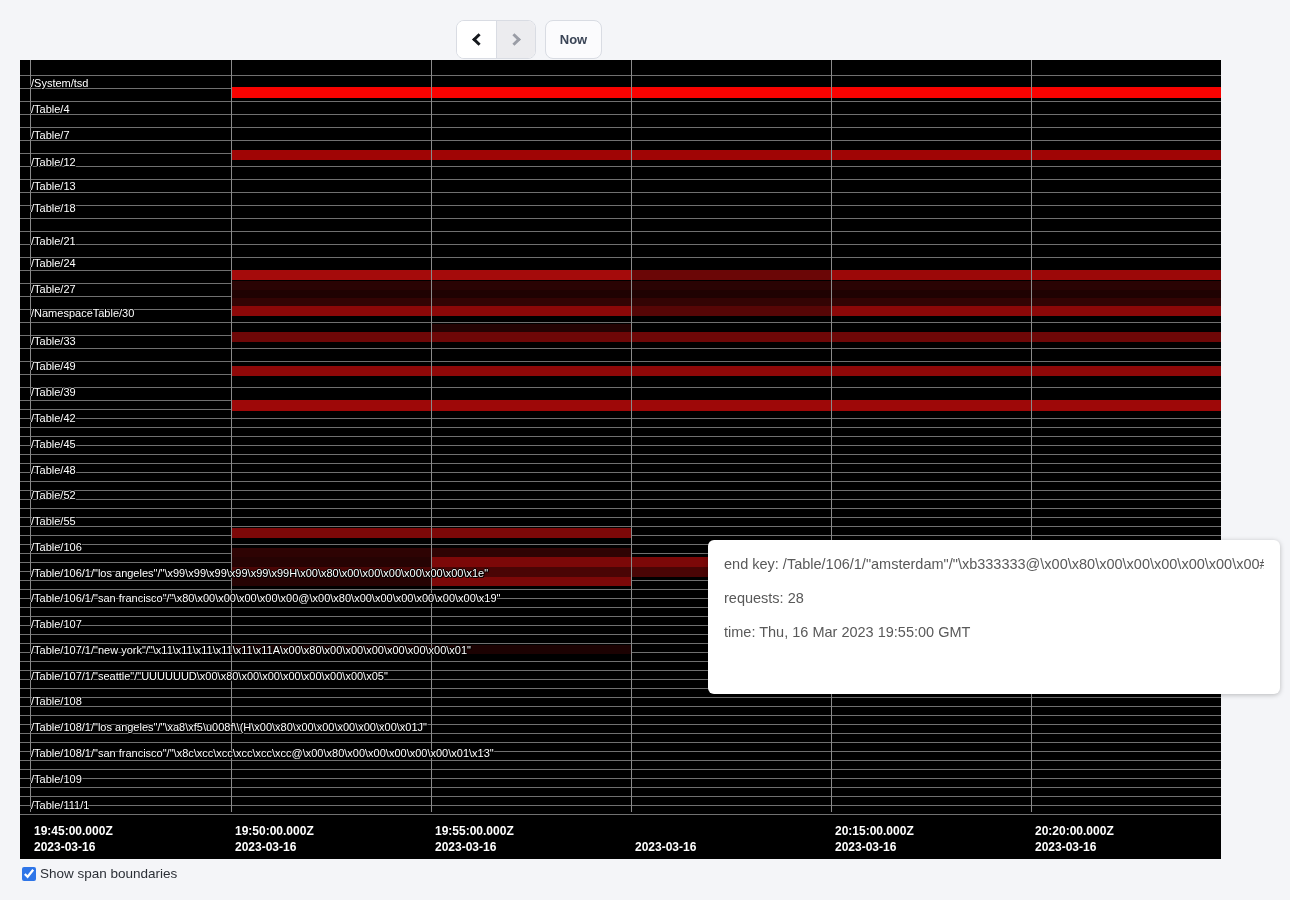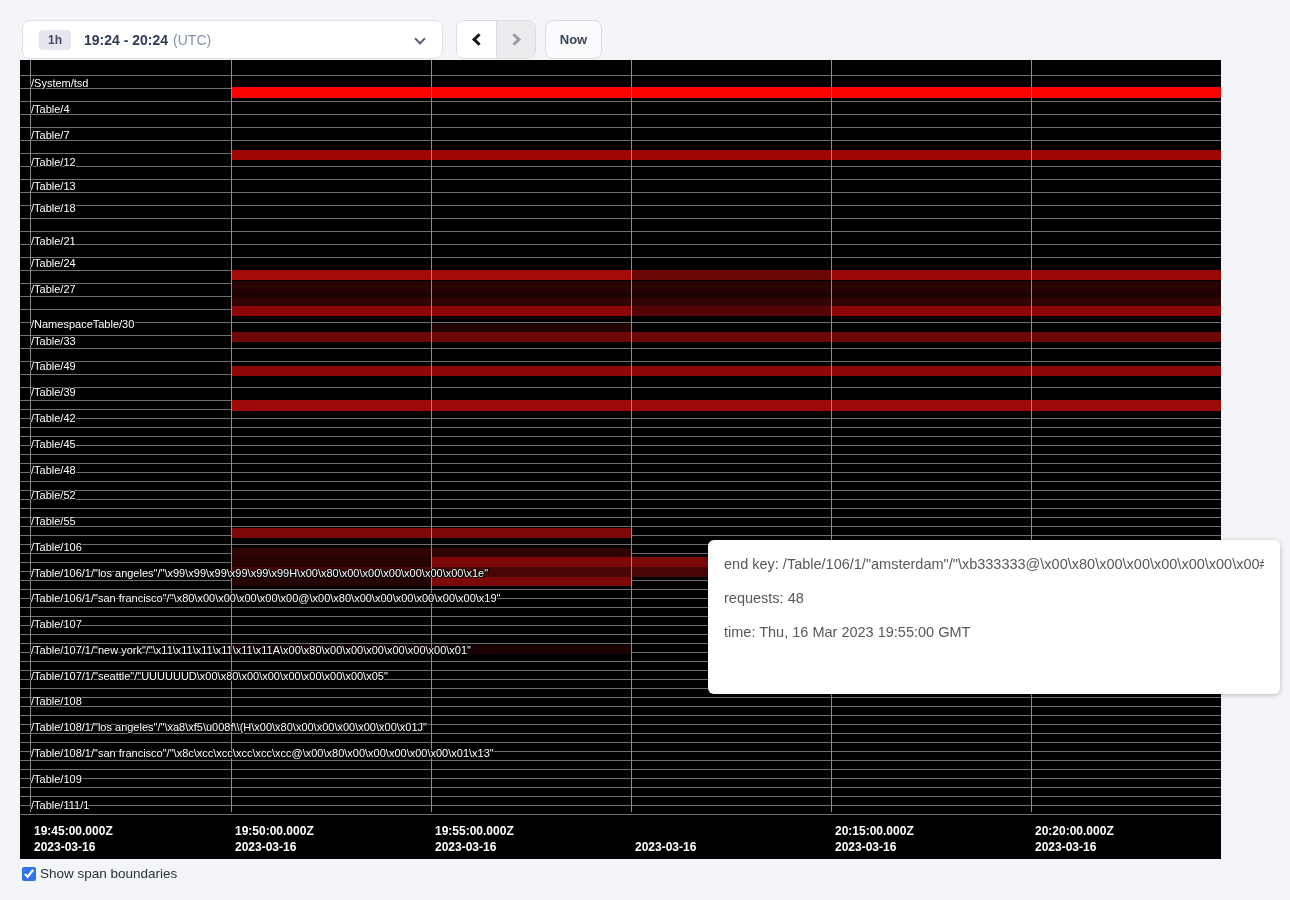--- a/index.html
+++ b/index.html
@@ -52,26 +52,20 @@
 
   
   .footer { position:absolute; left:22px; top:866px; display:flex; align-items:center; }
   .footer input { width:14px; height:14px; accent-color:#2e75e8; margin:0; cursor:pointer; }
   .footer-label { margin-left:4px; font-size:13.5px; color:#2b2f36; }
 </style>
 </head>
 <body>
 
 <div class="header">
-  <div class="range-selector">
-    <span class="range-badge">1h</span>
-    <span class="range-text">19:24 - 20:24</span>
-    <span class="range-suffix">(UTC)</span>
-    <span class="chev chev-down"></span>
-  </div>
   <div class="nav-group">
     <div class="nav-btn nav-prev">
       <span class="chev chev-left"></span>
     </div>
     <div class="nav-btn nav-next">
       <span class="chev chev-right"></span>
     </div>
   </div>
   <div class="now-btn">Now</div>
 </div>
@@ -192,21 +186,21 @@
     <div class="axis-label" style="left: 1015px; top: 780px;">2023-03-16</div>
     <div class="row-label" style="top: 16px; text-align: center;">/System/tsd</div>
     <div class="row-label" style="top: 41.77px;">/Table/4</div>
     <div class="row-label" style="top: 67.54px;">/Table/7</div>
     <div class="row-label" style="top: 95px;">/Table/12</div>
     <div class="row-label" style="top: 119.08px;">/Table/13</div>
     <div class="row-label" style="top: 141px;">/Table/18</div>
     <div class="row-label" style="top: 174px;">/Table/21</div>
     <div class="row-label" style="top: 196.39px;">/Table/24</div>
     <div class="row-label" style="top: 222.16px;">/Table/27</div>
-    <div class="row-label" style="top: 257px;">/NamespaceTable/30</div>
+    <div class="row-label" style="top: 246px;">/NamespaceTable/30</div>
     <div class="row-label" style="top: 273.7px;">/Table/33</div>
     <div class="row-label" style="top: 299.47px;">/Table/49</div>
     <div class="row-label" style="top: 325.24px;">/Table/39</div>
     <div class="row-label" style="top: 351.01px;">/Table/42</div>
     <div class="row-label" style="top: 376.78px;">/Table/45</div>
     <div class="row-label" style="top: 402.55px;">/Table/48</div>
     <div class="row-label" style="top: 428.32px;">/Table/52</div>
     <div class="row-label" style="top: 454.09px;">/Table/55</div>
     <div class="row-label" style="top: 479.86px;">/Table/106</div>
     <div class="row-label" style="top: 505.63px;">/Table/106/1/"los angeles"/"\x99\x99\x99\x99\x99\x99H\x00\x80\x00\x00\x00\x00\x00\x00\x1e"</div>
@@ -221,21 +215,21 @@
     <div class="row-label" style="top: 737.56px;">/Table/111/1</div>
   </div>
 
 <div class="tooltip">
   <div class="tooltip-line">
     <span>end key:</span>
     <span>/Table/106/1/"amsterdam"/"\xb333333@\x00\x80\x00\x00\x00\x00\x00\x00#"</span>
   </div>
   <div class="tooltip-line">
     <span>requests:</span>
-    <span>48</span>
+    <span>28</span>
   </div>
   <div class="tooltip-line">
     <span>time:</span>
     <span>Thu, 16 Mar 2023 19:55:00 GMT</span>
   </div>
 </div>
 
 <label class="footer">
   <input type="checkbox" checked="" style="">
   <span class="footer-label">Show span boundaries</span>

